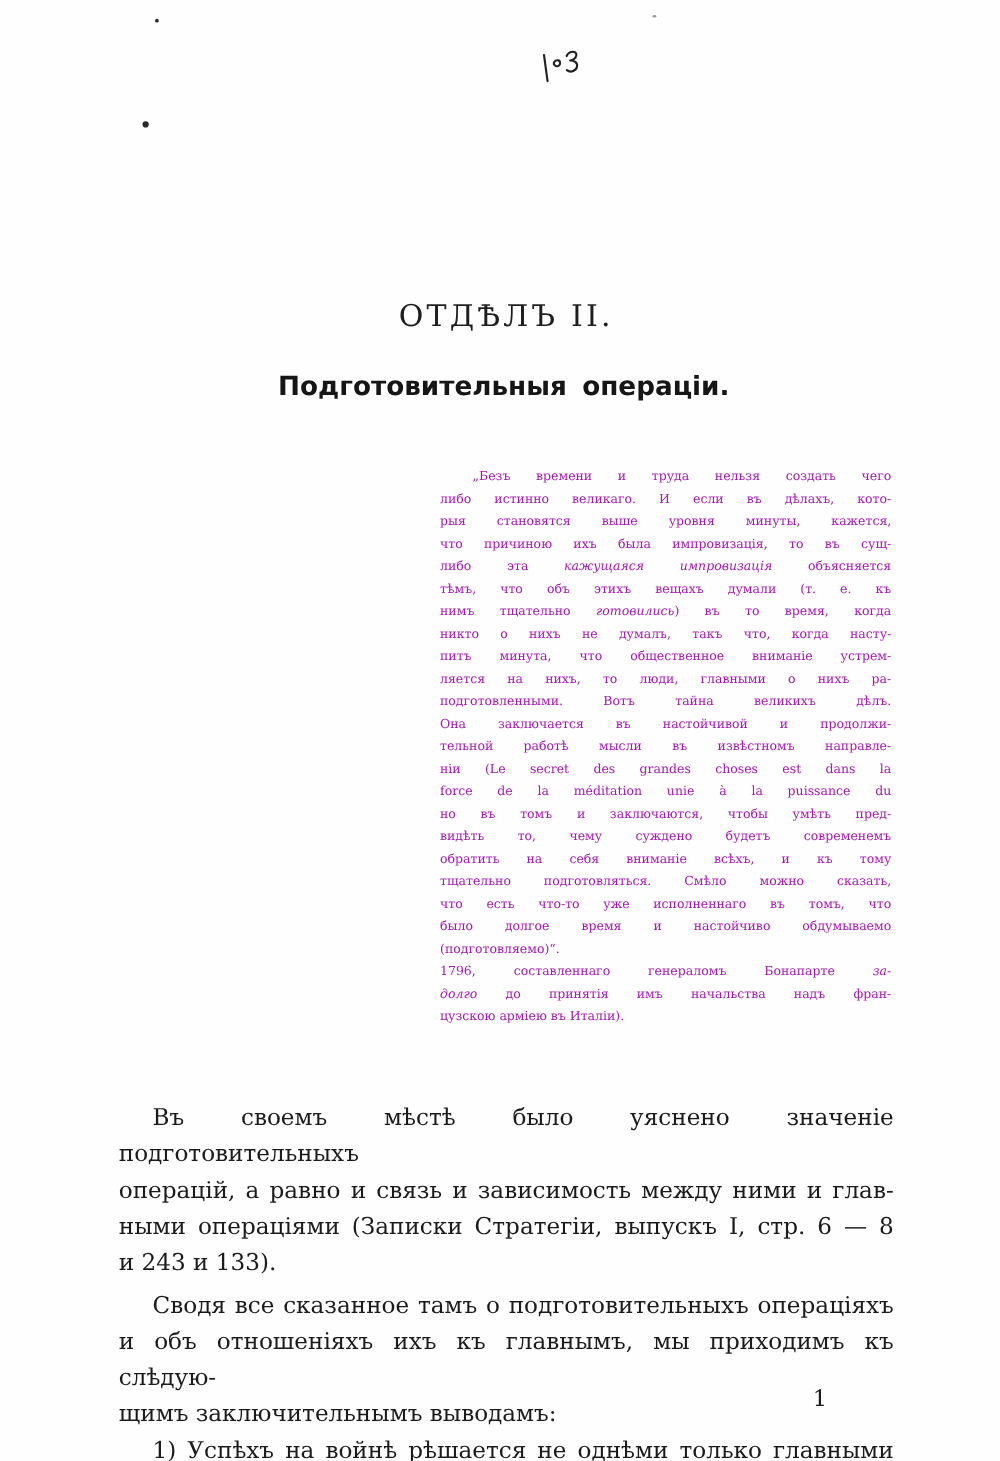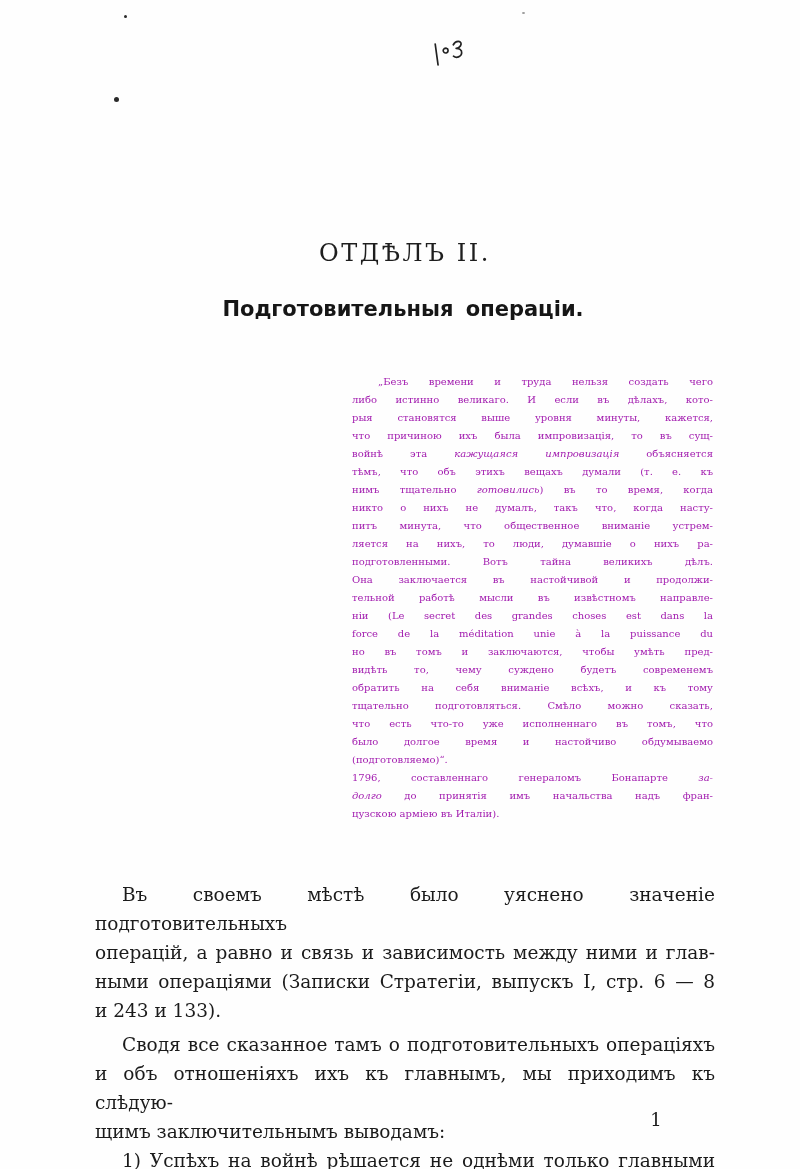--- a/index.html
+++ b/index.html
@@ -127,26 +127,26 @@
 
   <div class="section-heading">ОТДѢЛЪ II.</div>
 
   <div class="chapter-title">Подготовительныя операціи.</div>
 
   <div class="epigraph">
     <div class="qline first"><span>„Безъ времени и труда нельзя создать чего</span></div>
     <div class="qline"><span>либо истинно великаго. И если въ дѣлахъ, кото-</span></div>
     <div class="qline"><span>рыя становятся выше уровня минуты, кажется,</span></div>
     <div class="qline"><span>что причиною ихъ была импровизація, то въ сущ-</span></div>
-    <div class="qline"><span>войнѣ эта </span><span class="it">кажущаяся импровизація</span><span> объясняется</span></div>
+    <div class="qline"><span>либо эта </span><span class="it">кажущаяся импровизація</span><span> объясняется</span></div>
     <div class="qline"><span>тѣмъ, что объ этихъ вещахъ думали (т. е. къ</span></div>
     <div class="qline"><span>нимъ тщательно </span><span class="it">готовились</span><span>) въ то время, когда</span></div>
     <div class="qline"><span>никто о нихъ не думалъ, такъ что, когда насту-</span></div>
     <div class="qline"><span>питъ минута, что общественное вниманіе устрем-</span></div>
-    <div class="qline"><span>ляется на нихъ, то люди, думавшіе о нихъ ра-</span></div>
+    <div class="qline"><span>ляется на нихъ, то люди, главными о нихъ ра-</span></div>
     <div class="qline"><span>подготовленными. Вотъ тайна великихъ дѣлъ.</span></div>
     <div class="qline"><span>Она заключается въ настойчивой и продолжи-</span></div>
     <div class="qline"><span>тельной работѣ мысли въ извѣстномъ направле-</span></div>
     <div class="qline"><span>ніи (Le secret des grandes choses est dans la</span></div>
     <div class="qline"><span>force de la méditation unie à la puissance du</span></div>
     <div class="qline"><span>но въ томъ и заключаются, чтобы умѣть пред-</span></div>
     <div class="qline"><span>видѣть то, чему суждено будетъ современемъ</span></div>
     <div class="qline"><span>обратить на себя вниманіе всѣхъ, и къ тому</span></div>
     <div class="qline"><span>тщательно подготовляться. Смѣло можно сказать,</span></div>
     <div class="qline"><span>что есть что-то уже исполненнаго въ томъ, что</span></div>

